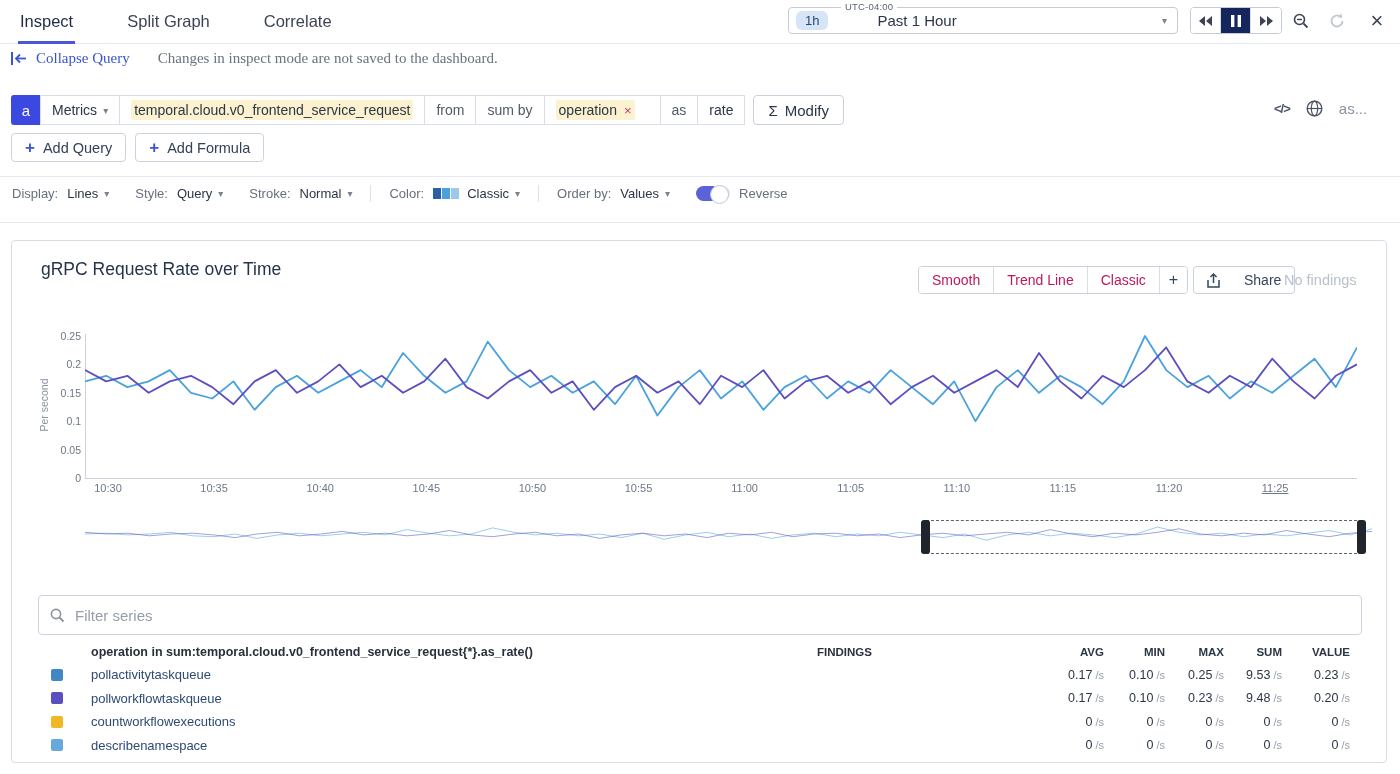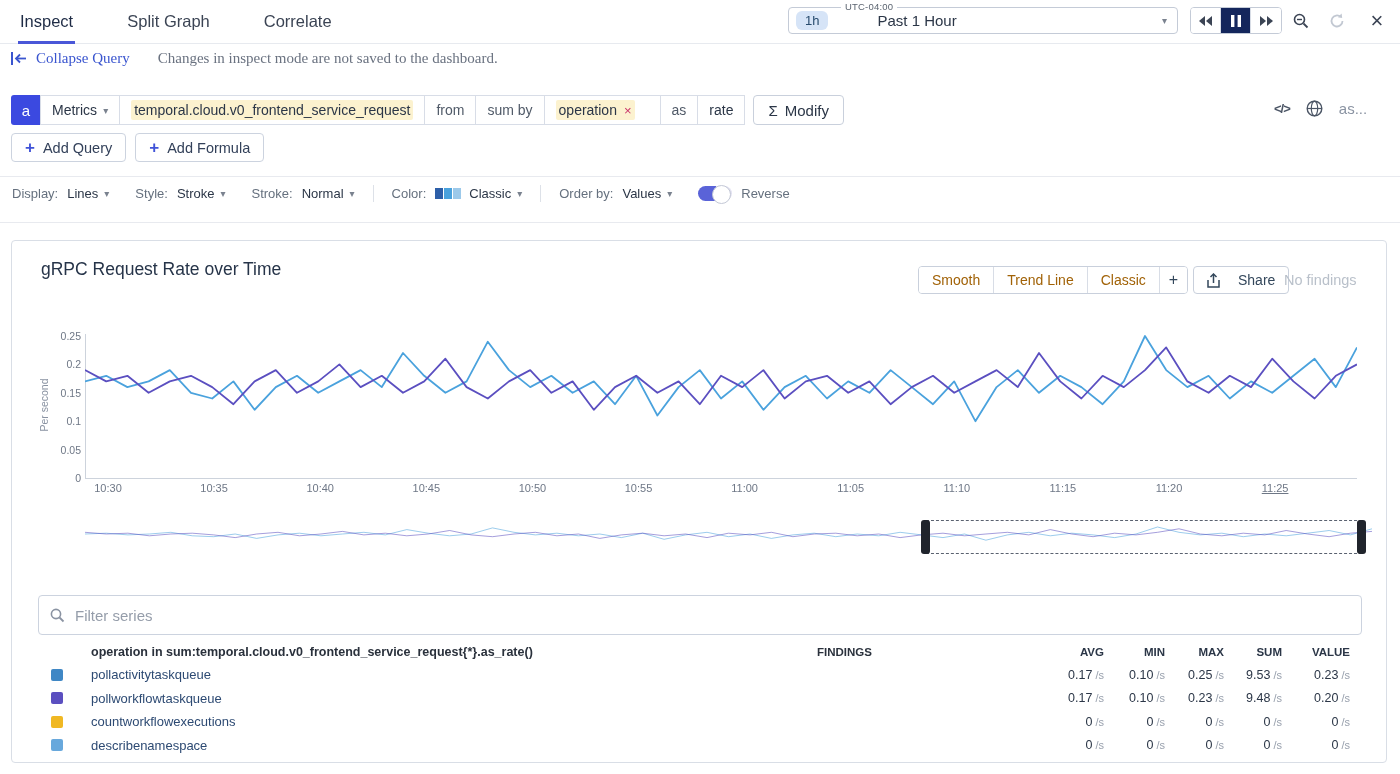--- a/index.html
+++ b/index.html
@@ -80,26 +80,26 @@
   .toggle::after { content:""; position:absolute; left:14px; top:-1px; width:17px; height:17px;
         border-radius:50%; background:#fff; border:1px solid #c3c8d6; }
   .hr2 { position:absolute; top:222px; left:0; right:0; height:1px; background:#e8eaef; }
   
   .panel { position:absolute; top:240px; left:11px; width:1376px; height:523px;
         border:1px solid #d9dee6; border-radius:4px; background:#fff; }
   .panel-title { position:absolute; left:29px; top:18px; font-size:17.5px; font-weight:500;
         color:#263449; }
   .ctrl-group { position:absolute; left:906px; top:25px; height:28px; display:flex;
         border:1px solid #c9d0dc; border-radius:4px; overflow:hidden; }
-  .ctrl-btn { display:flex; align-items:center; padding:0 13px; font-size:14px; color:#a16207;
+  .ctrl-btn { display:flex; align-items:center; padding:0 13px; font-size:14px; color:#be185d;
         border-right:1px solid #d8dde6; background:#fff; cursor:pointer; }
   .ctrl-btn:last-child { border-right:none; }
   .ctrl-btn.plus { padding:0 9px; color:#33475b; font-size:16px; }
   .share-btn { position:absolute; left:1181px; top:25px; height:28px; display:flex;
-        align-items:center; gap:18px; padding:0 13px; border:1px solid #c9d0dc; border-radius:4px;
+        align-items:center; gap:24px; padding:0 13px; border:1px solid #c9d0dc; border-radius:4px;
         background:#fff; font-size:14px; color:#33475b; cursor:pointer; }
   .no-findings { position:absolute; left:1272px; top:31px; font-size:14.5px; color:#b9c0ca; }
   .ylab { position:absolute; width:40px; left:29px; text-align:right; font-size:10.5px;
         color:#6e7786; }
   .per-second { position:absolute; left:-8px; top:158px; width:80px; text-align:center;
         font-size:10.5px; color:#8a93a2; transform:rotate(-90deg); }
   .xlab { position:absolute; width:44px; text-align:center; top:241px; font-size:11px;
         color:#6e7786; }
   #main-chart { position:absolute; left:73px; top:88px; }
   #minimap { position:absolute; left:73px; top:278px; }
@@ -242,21 +242,21 @@
 <div class="hr1"></div>
 
 <div class="disp-row">
   <span class="d-label">Display:</span>
   <span class="d-value d-gap">
     <span>Lines</span>
     <span class="caret">▾</span>
   </span>
   <span class="d-label">Style:</span>
   <span class="d-value d-gap">
-    <span>Stroke</span>
+    <span>Query</span>
     <span class="caret">▾</span>
   </span>
   <span class="d-label">Stroke:</span>
   <span class="d-value">
     <span>Normal</span>
     <span class="caret">▾</span>
   </span>
   <span class="vsep"></span>
   <span class="d-label">Color:</span>
   <span class="palette" id="palette-swatch">

